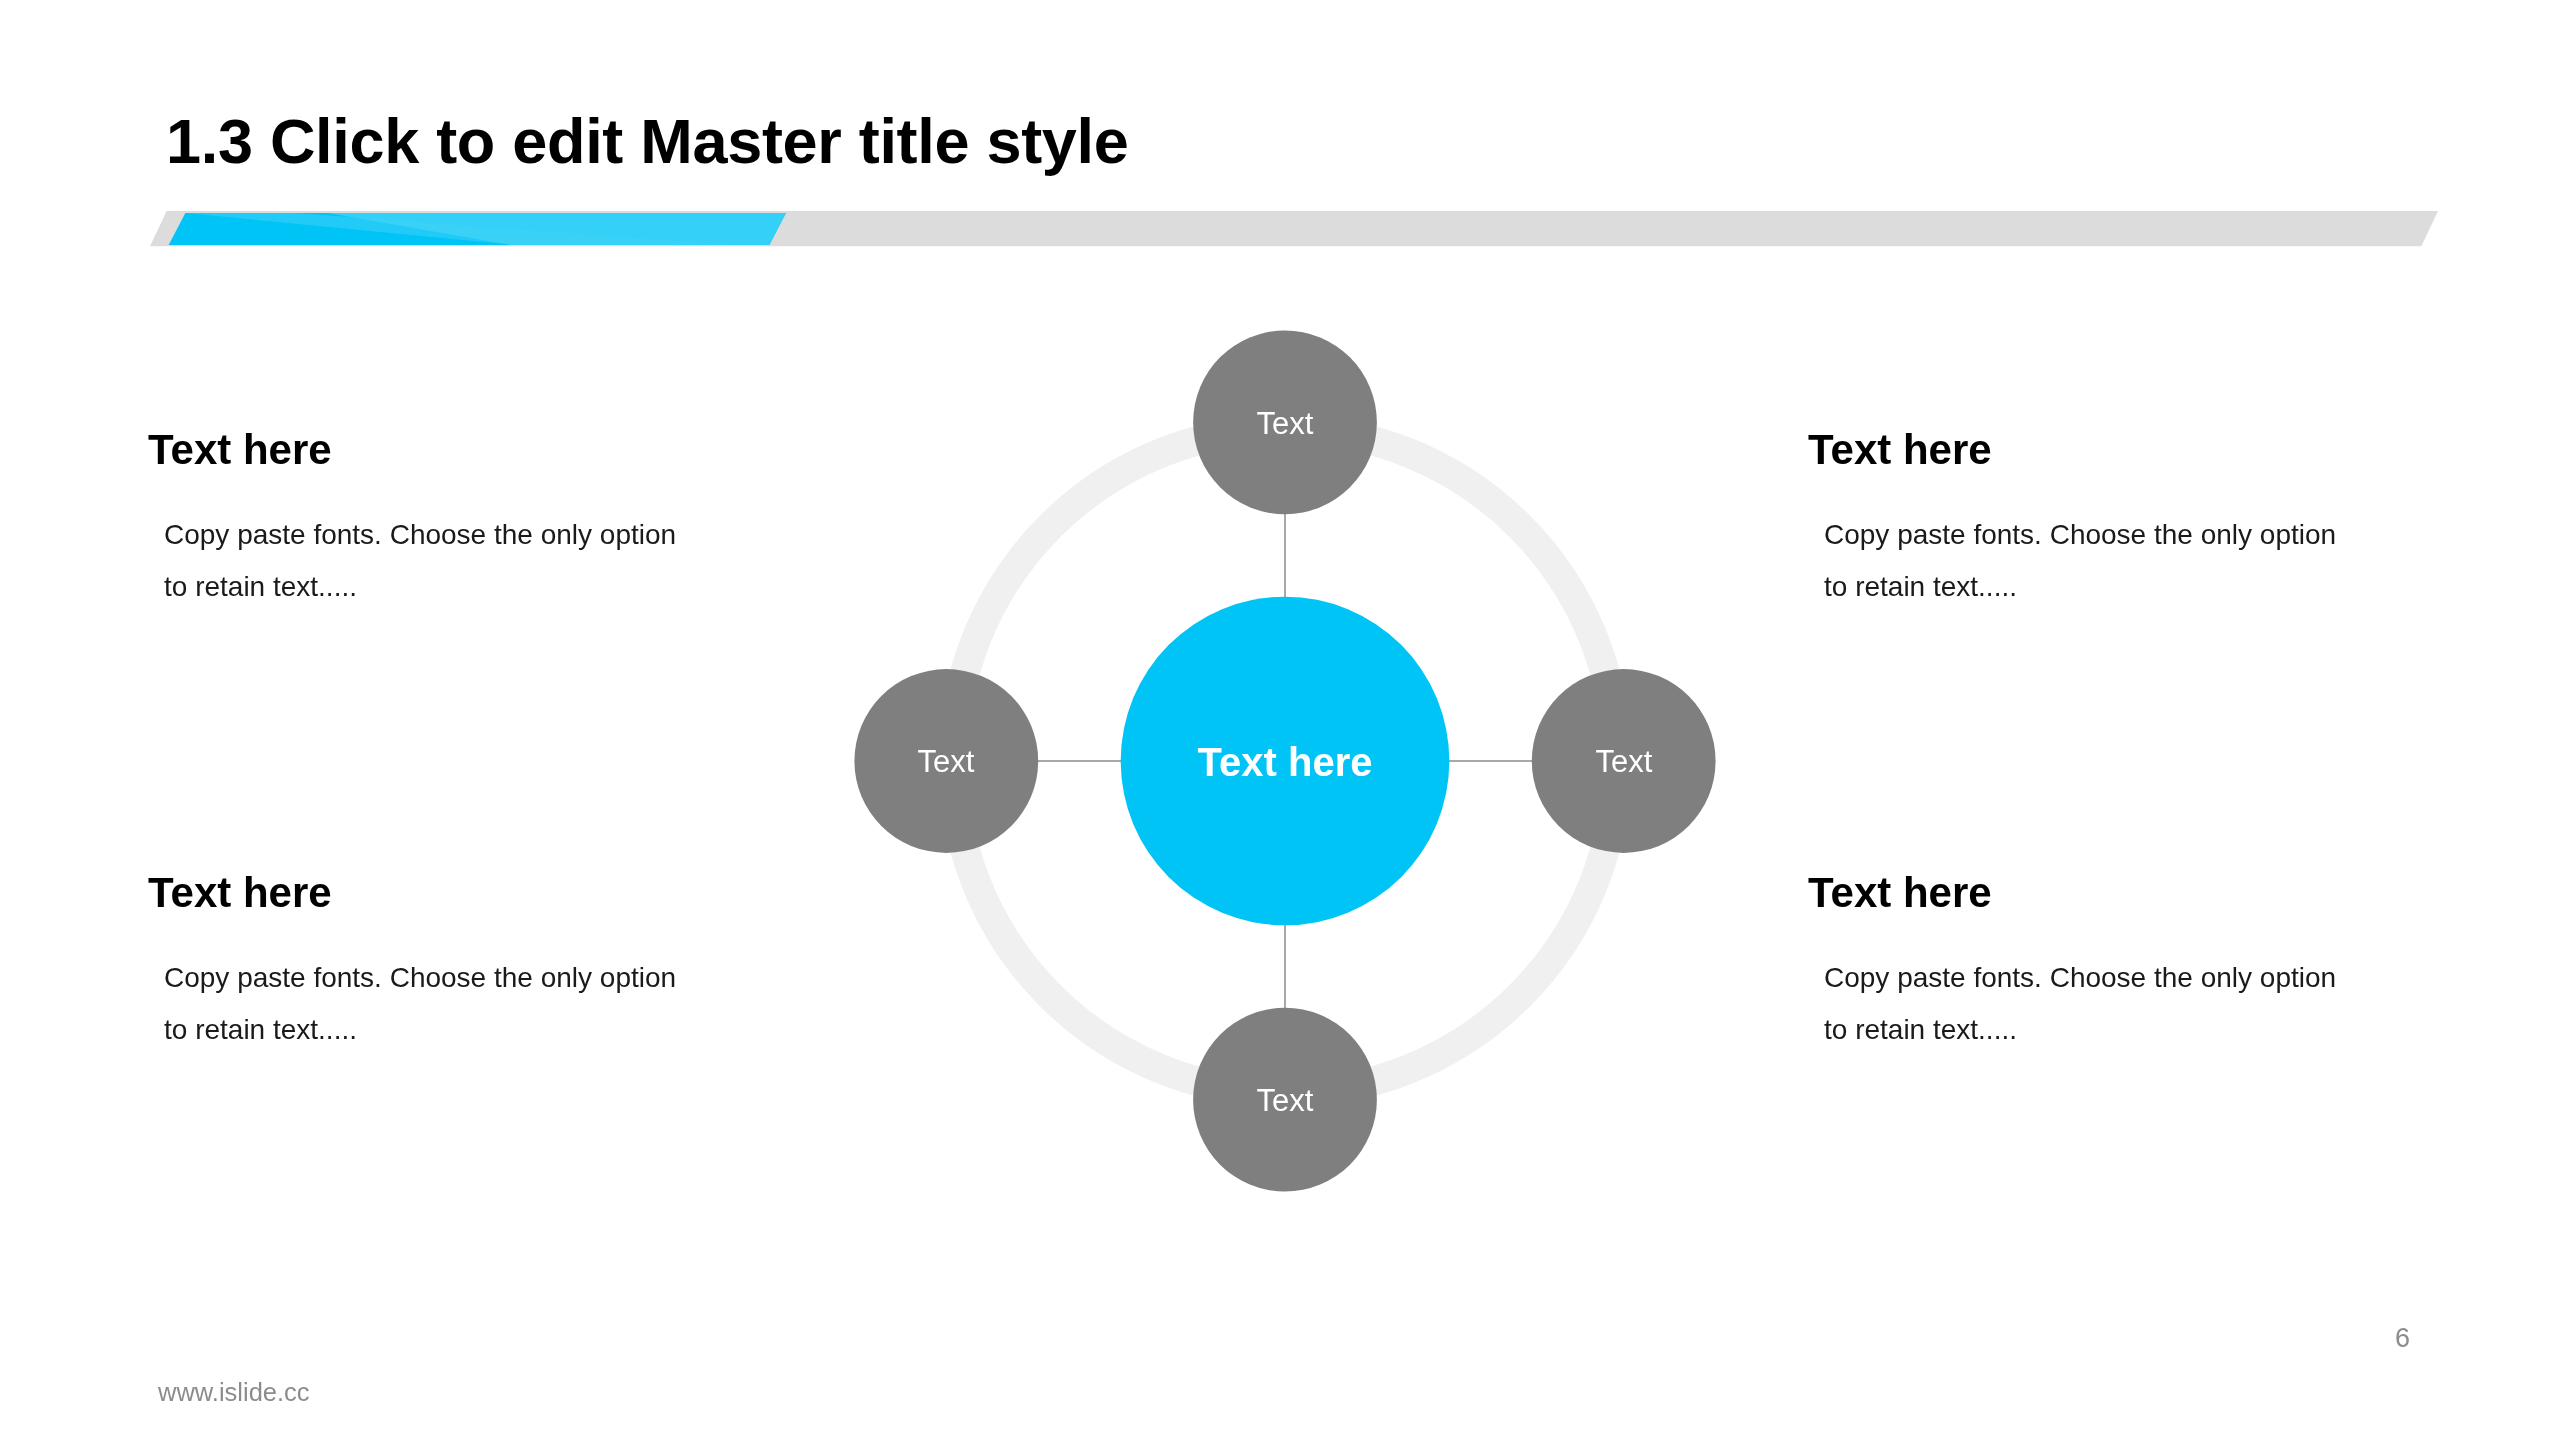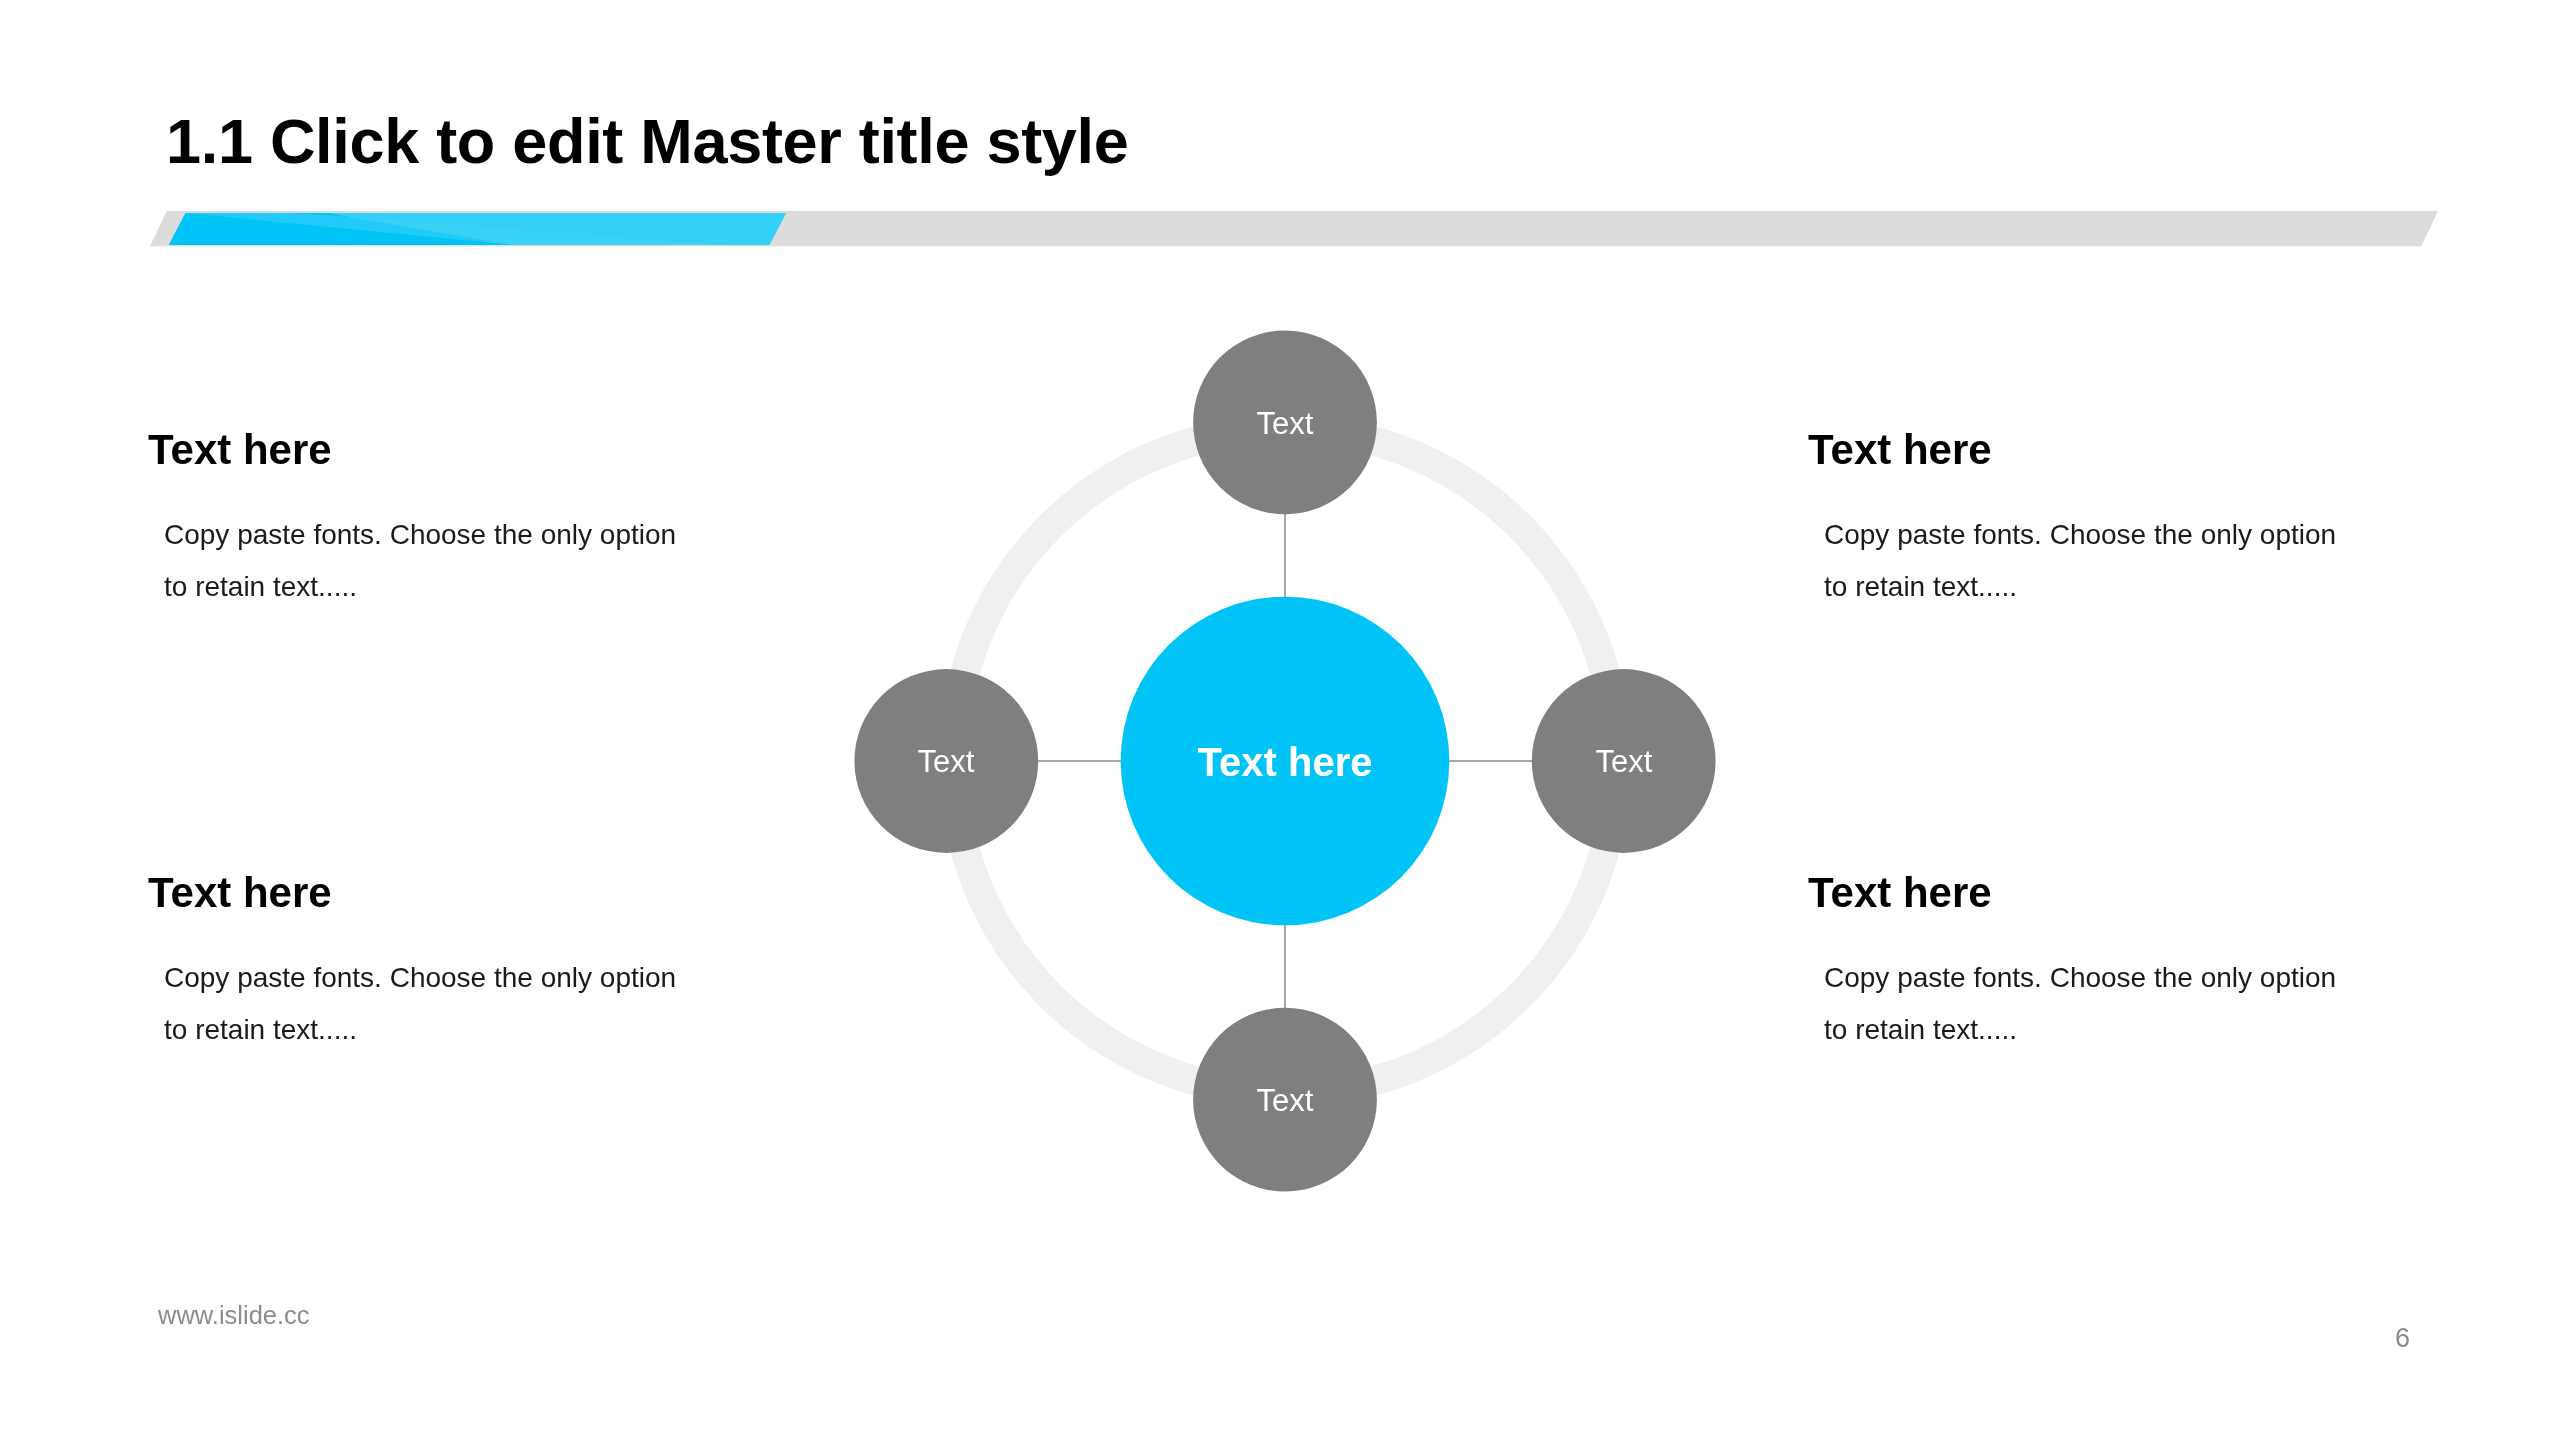--- a/index.html
+++ b/index.html
@@ -99,40 +99,40 @@
 
   .tb-tl { left: 148px;  top: 429px; }
   .tb-bl { left: 148px;  top: 872px; }
   .tb-tr { left: 1808px; top: 429px; }
   .tb-br { left: 1808px; top: 872px; }
 
   
   .footer-url {
     position: absolute;
     left: 158px;
-    top: 1301px;
+    top: 1378px;
     font-size: 25.5px;
     color: #8c8c8c;
     white-space: nowrap;
   }
   .footer-page {
     position: absolute;
     left: 2395px;
     top: 1323px;
     font-size: 27px;
     color: #8c8c8c;
     white-space: nowrap;
   }
 </style>
 </head>
 <body>
 
 <div class="slide">
 
-  <div class="title">1.1 Click to edit Master title style</div>
+  <div class="title">1.3 Click to edit Master title style</div>
 
   <div class="divider-wrap">
     <svg width="2576" height="60" viewBox="0 0 3840 90">
 
       <polygon points="238,15 3645,15 3620,68 213,68" fill="#DCDCDC"></polygon>
 
       <polygon points="266,18 1167,18 1142,66 241,66" fill="#00C4F5"></polygon>
 
       <polygon points="480,18 1167,18 1142,66 755,66" fill="#3ED2F7" opacity="0.85"></polygon>
       <polygon points="266,18 430,18 1090,66 760,66" fill="#3ED2F7" opacity="0.55"></polygon>

